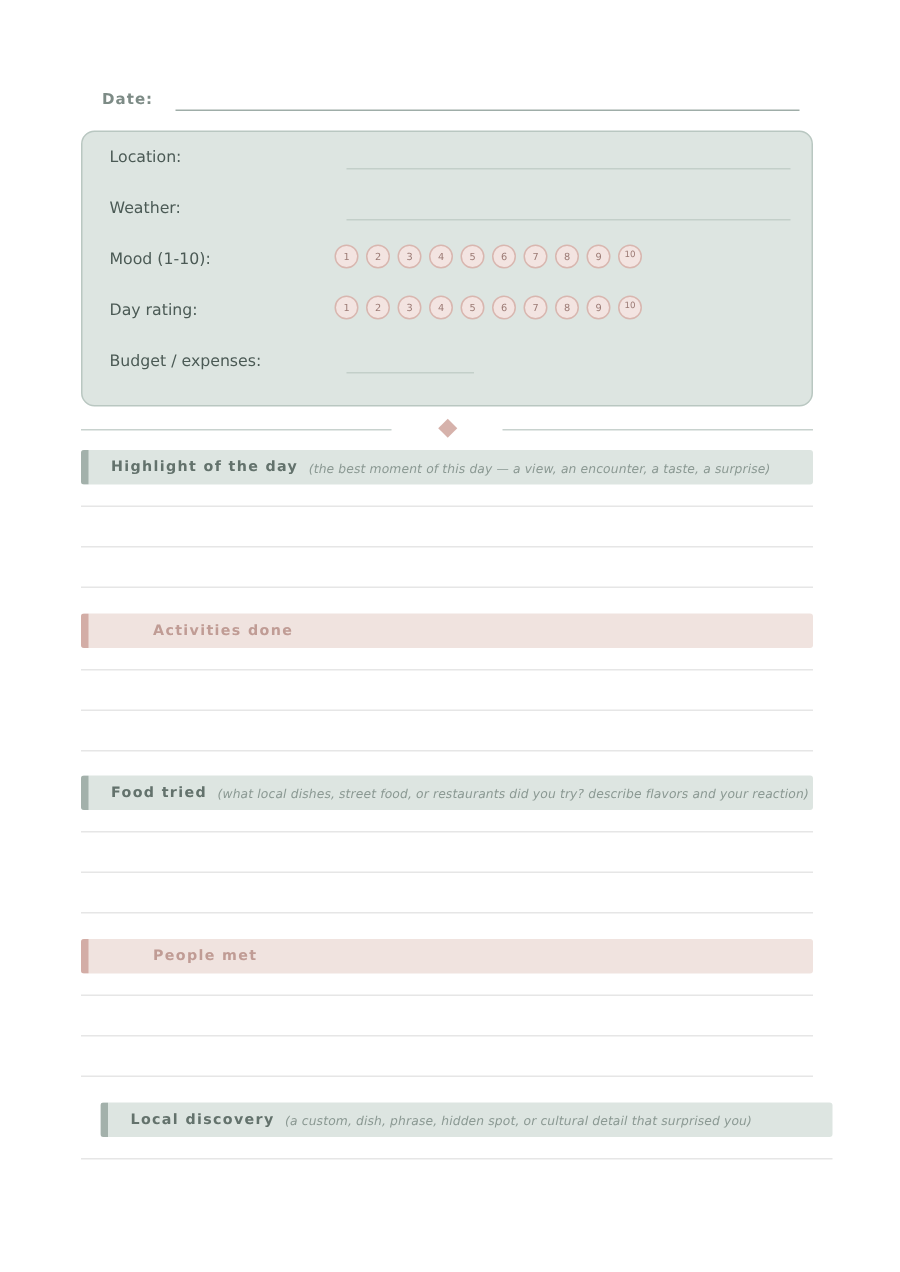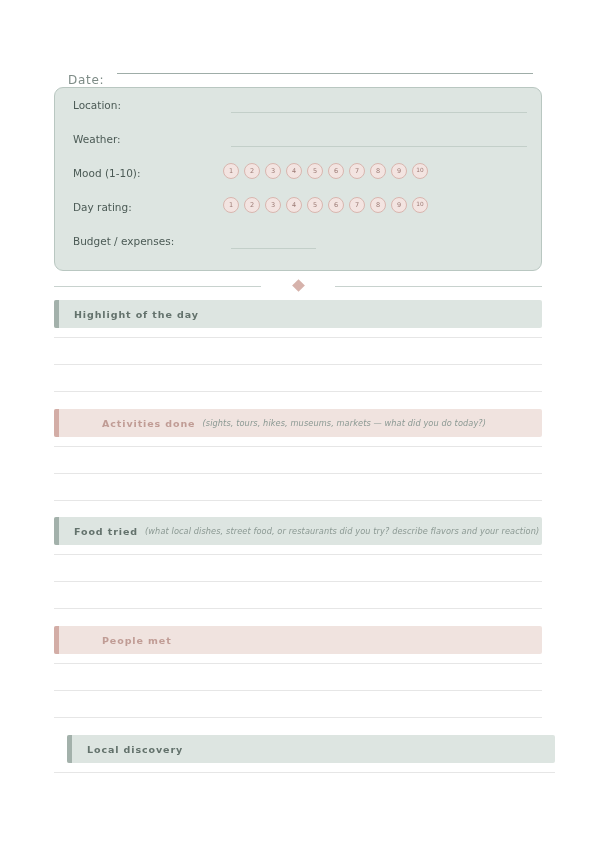--- a/index.html
+++ b/index.html
@@ -27,23 +27,23 @@
   .date-row {
     position: absolute;
     left: 68px;
     top: 60px;
     width: 465px;
     height: 18px;
   }
   .date-label {
     position: absolute;
     left: 0;
-    top: 13px;
-    font-size: 12px;
-    font-weight: normal;
+    top: 0;
+    font-size: 10px;
+    font-weight: bold;
     letter-spacing: 0.7px;
     color: #7d8b86;
     line-height: 14px;
   }
   .date-line {
     position: absolute;
     left: 49px;
     right: 0;
     top: 13px;
     border-bottom: 1px solid #9fada8;
@@ -138,21 +138,21 @@
   }
 
   
   .section {
     position: absolute;
     left: 54px;
     width: 488px;
   }
   .sec-header {
     position: relative;
-    height: 28px;
+    height: 23px;
     display: flex;
     align-items: center;
     border-radius: 2px;
     overflow: hidden;
   }
   .sec-header .bar {
     position: absolute;
     left: 0;
     top: 0;
     bottom: 0;
@@ -279,32 +279,32 @@
     <div class="rule left"></div>
     <div class="diamond"></div>
     <div class="rule right"></div>
   </div>
 
   <div id="sections-host">
       <div class="section theme-green" style="top: 300px;">
         <div class="sec-header">
           <div class="bar"></div>
           <span class="sec-title">Highlight of the day</span>
+          <span class="sec-hint">(the best moment of this day — a view, an encounter, a taste, a surprise)</span>
         </div>
         <div class="write-lines">
           <div class="write-line" style="margin-top: 14px;"></div>
           <div class="write-line" style="margin-top: 26px;"></div>
           <div class="write-line" style="margin-top: 26px;"></div>
         </div>
       </div>
       <div class="section theme-rose" style="top: 409px;">
         <div class="sec-header">
           <div class="bar"></div>
           <span class="sec-title">Activities done</span>
-          <span class="sec-hint">(sights, tours, hikes, museums, markets — what did you do today?)</span>
         </div>
         <div class="write-lines">
           <div class="write-line" style="margin-top: 14px;"></div>
           <div class="write-line" style="margin-top: 26px;"></div>
           <div class="write-line" style="margin-top: 26px;"></div>
         </div>
       </div>
       <div class="section theme-green" style="top: 517px;">
         <div class="sec-header">
           <div class="bar"></div>
@@ -325,20 +325,21 @@
         <div class="write-lines">
           <div class="write-line" style="margin-top: 14px;"></div>
           <div class="write-line" style="margin-top: 26px;"></div>
           <div class="write-line" style="margin-top: 26px;"></div>
         </div>
       </div>
       <div class="section theme-green" style="top: 735px; padding-left: 13px;">
         <div class="sec-header">
           <div class="bar"></div>
           <span class="sec-title">Local discovery</span>
+          <span class="sec-hint">(a custom, dish, phrase, hidden spot, or cultural detail that surprised you)</span>
         </div>
         <div class="write-lines">
           <div class="write-line" style="margin-top: 14px;"></div>
         </div>
       </div>
     </div>
 
 
 </div>
 

